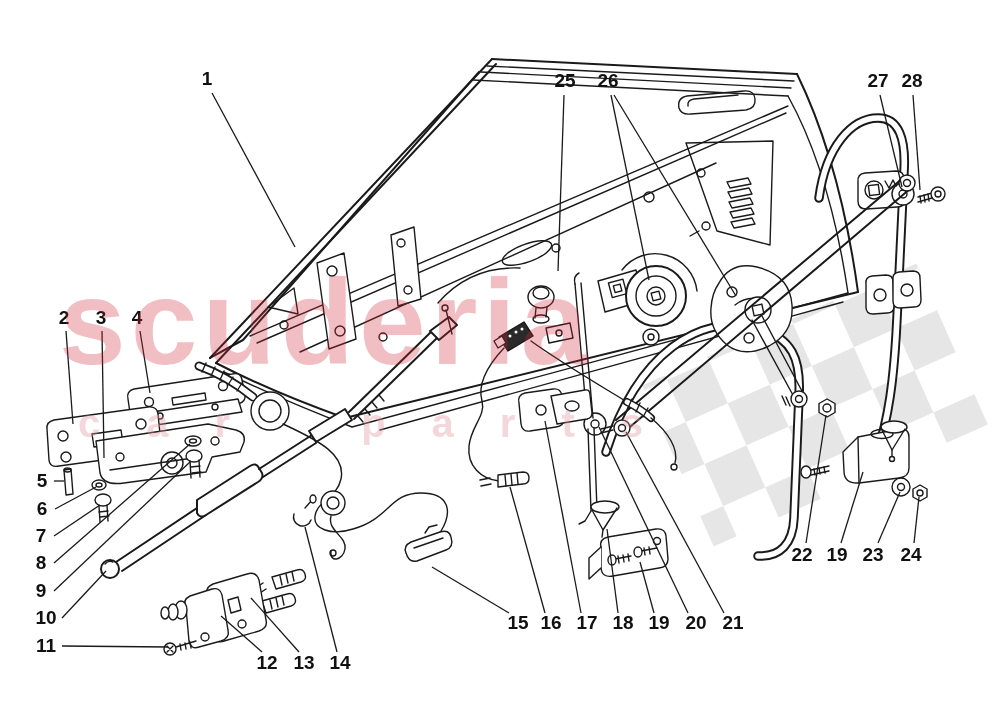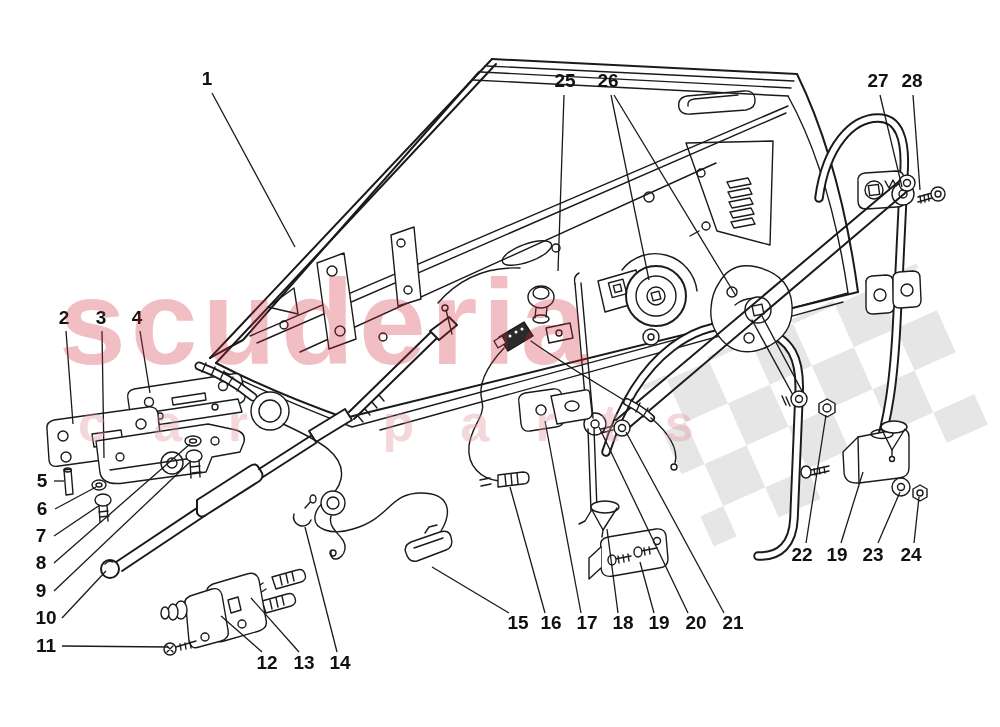--- a/index.html
+++ b/index.html
@@ -7,21 +7,21 @@
          font-family:"Liberation Sans",sans-serif;}
   #stage svg{position:absolute;left:0;top:0;}
   svg .ln{stroke:var(--line,#1a1a1a);stroke-width:2;fill:none;stroke-linecap:round;stroke-linejoin:round;}
   svg .thin{stroke-width:1.4;}
   svg .f{fill:#fff;}
   svg .dark{fill:#2a2a2a;stroke:#1a1a1a;}
   #callout-layer text{font:700 19px "Liberation Sans",sans-serif;fill:#111;}
   #callout-layer line{stroke:#1a1a1a;stroke-width:1.3;}
   .wm-brand{position:absolute;left:59px;top:262px;font-weight:bold;font-size:120px;line-height:120px;
             letter-spacing:5px;color:var(--wmred,rgba(206,40,55,0.30));pointer-events:none;user-select:none;text-align:right;}
-  .wm-tag{position:absolute;left:78px;top:400px;font-weight:bold;font-size:52px;line-height:46px;
+  .wm-tag{position:absolute;left:78px;top:400px;font-weight:bold;font-size:40px;line-height:46px;
           letter-spacing:46px;word-spacing:28px;color:var(--wmpink,rgba(226,150,158,0.38));
           pointer-events:none;user-select:none;text-align:center;}
 </style>
 </head>
 <body>
 
 <div id="stage" style="--bg: #ffffff; --line: #1a1a1a; --wmred: rgba(206,40,55,0.30); --wmpink: rgba(226,150,158,0.38);">
 
   <svg width="1000" height="727" viewBox="0 0 1000 727">
     <defs>

